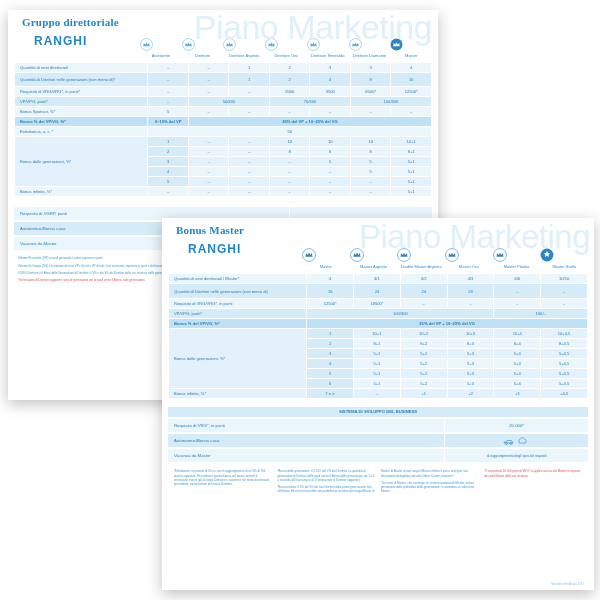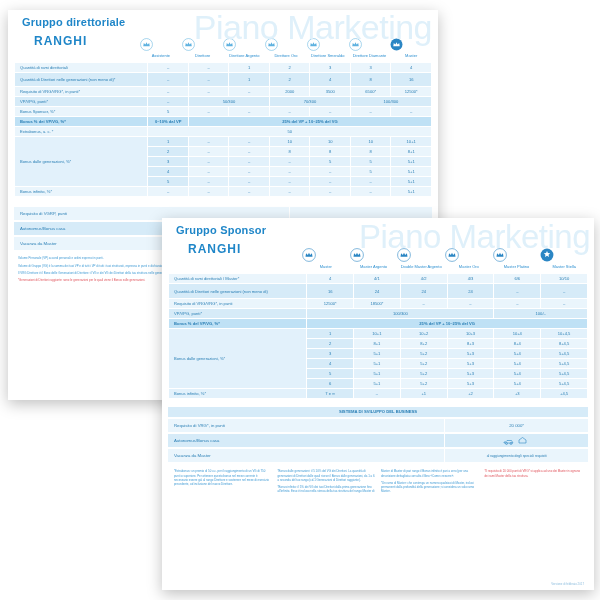--- a/index.html
+++ b/index.html
@@ -23,21 +23,21 @@
     left:8px;top:10px;width:430px;height:390px;
   }
   .sheet-front{
     left:162px;top:218px;width:432px;height:372px;
   }
 
   
   .doc-head{position:relative;height:44px;}
   .doc-title{
     position:absolute;left:14px;top:6px;
-    color:#1f86c8;font-weight:bold;font-size:11px;letter-spacing:.2px;
+    color:#1f86c8;font-weight:bold;font-size:11px;letter-spacing:.2px;font-family:Liberation Serif, serif;
   }
   .wm{
     position:absolute;right:6px;top:-2px;
     font-size:34px;font-weight:normal;letter-spacing:-.5px;
     color:#dff0fa;white-space:nowrap;
   }
   .wm-front{font-size:33px;right:4px;top:0px;}
   .ranghi{
     position:absolute;left:26px;top:24px;
     color:#1f86c8;font-weight:bold;font-size:12px;letter-spacing:1px;
@@ -327,21 +327,21 @@
       <p style="margin:0 0 3px 0">Volume Personale (VP) accordi personali e ordini espressi in punti.</p>
       <p style="margin:0 0 3px 0">Volume di Gruppo (VG) è la somma dei tuoi VP e di tutti i VP di tutti i tuoi strutturati, espressa in punti e dichiarata in base alla tua struttura.</p>
       <p style="margin:0 0 3px 0">Il VRG Direttore è il Bono delle Generazioni di Direttore: il VG e dei VG dei Direttori della tua struttura nelle generazioni.</p>
       <p style="margin:0" class="note-red">*Generazioni di Direttori raggiunte: sono le generazioni per le quali viene il Bonus sulle generazioni.</p>
     </div>
   </div>
 
   <div class="sheet sheet-front">
 
     <div class="doc-head">
-      <div class="doc-title">Gruppo Sponsor</div>
+      <div class="doc-title">Bonus Master</div>
       <div class="wm wm-front">Piano Marketing</div>
       <div class="ranghi">RANGHI</div>
     </div>
 
     <div style="display:flex;padding-left:140px;padding-right:6px;margin-top:-14px;">
       <div class="rank" style="flex:1">
         <span class="crown">
           <svg width="14" height="14" viewBox="0 0 24 24">
               <circle cx="12" cy="12" r="11" fill="none" stroke="#2b86c4" stroke-width="1"></circle>
               <path d="M6 15l1-6 3 3 2-4 2 4 3-3 1 6z" fill="#2b86c4"></path>

